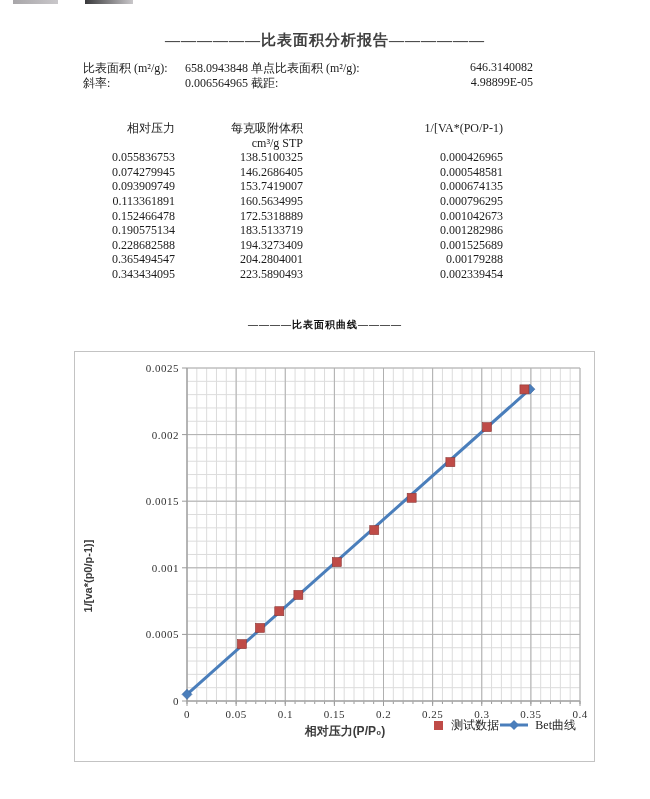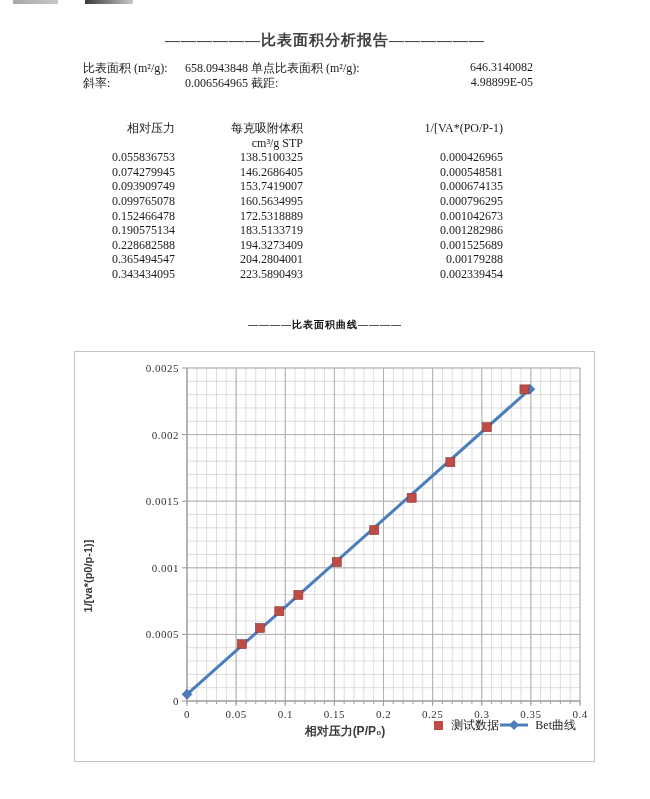--- a/index.html
+++ b/index.html
@@ -82,21 +82,21 @@
         <span class="cell">0.074279945</span>
         <span class="cell">146.2686405</span>
         <span class="cell">0.000548581</span>
       </div>
     <div class="trow">
         <span class="cell">0.093909749</span>
         <span class="cell">153.7419007</span>
         <span class="cell">0.000674135</span>
       </div>
     <div class="trow">
-        <span class="cell">0.099765078</span>
+        <span class="cell">0.113361891</span>
         <span class="cell">160.5634995</span>
         <span class="cell">0.000796295</span>
       </div>
     <div class="trow">
         <span class="cell">0.152466478</span>
         <span class="cell">172.5318889</span>
         <span class="cell">0.001042673</span>
       </div>
     <div class="trow">
         <span class="cell">0.190575134</span>

